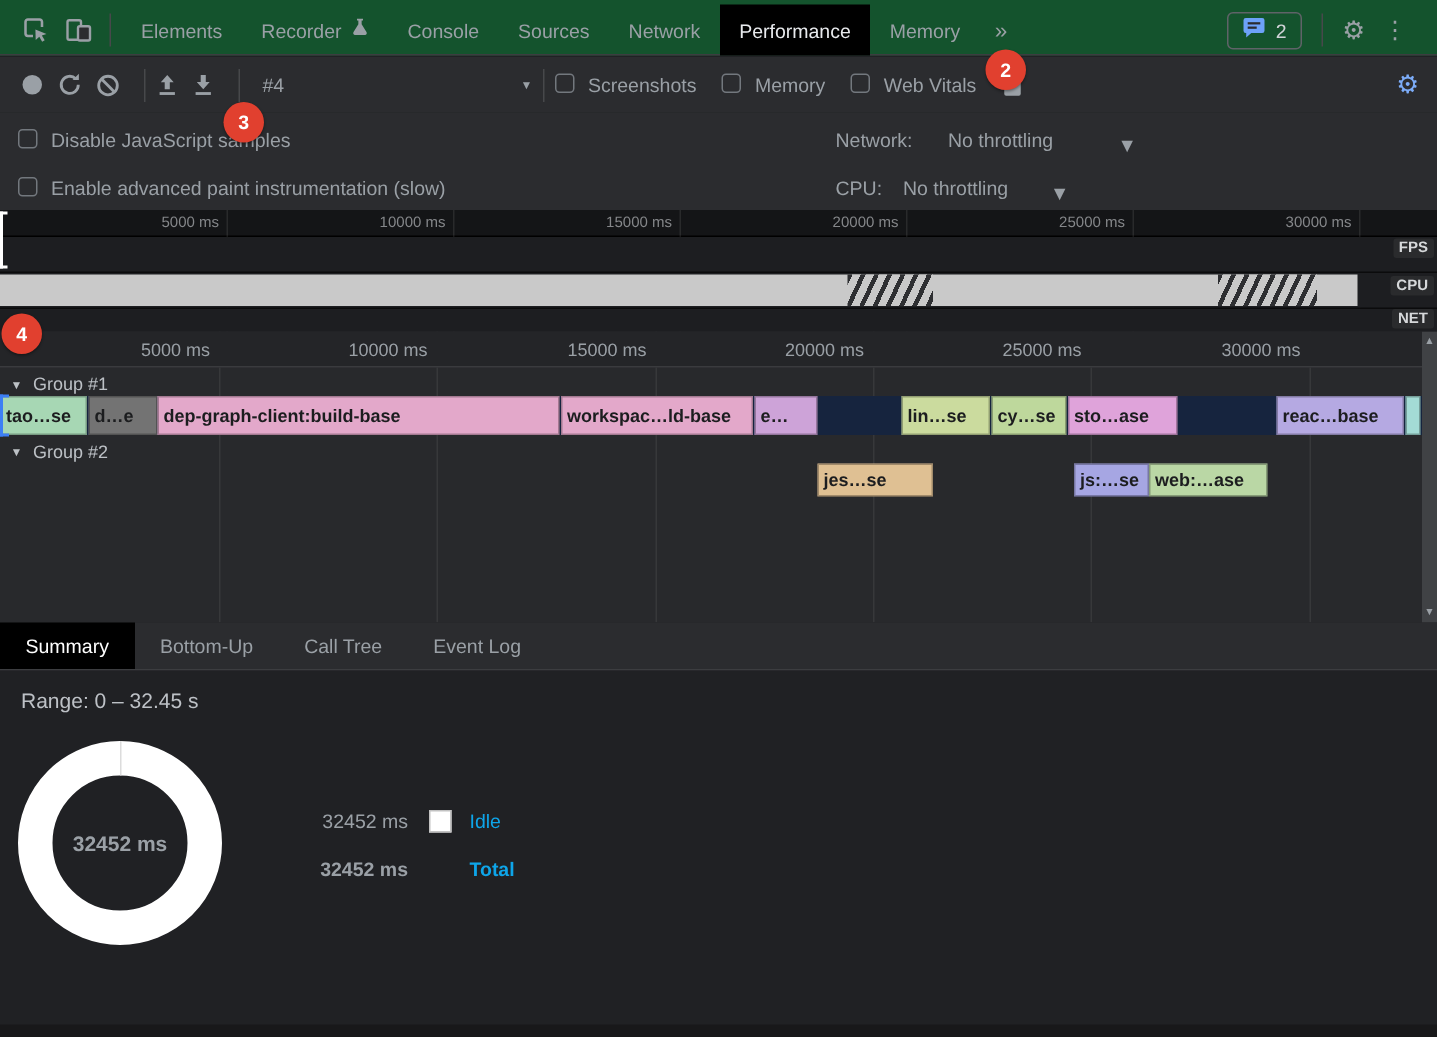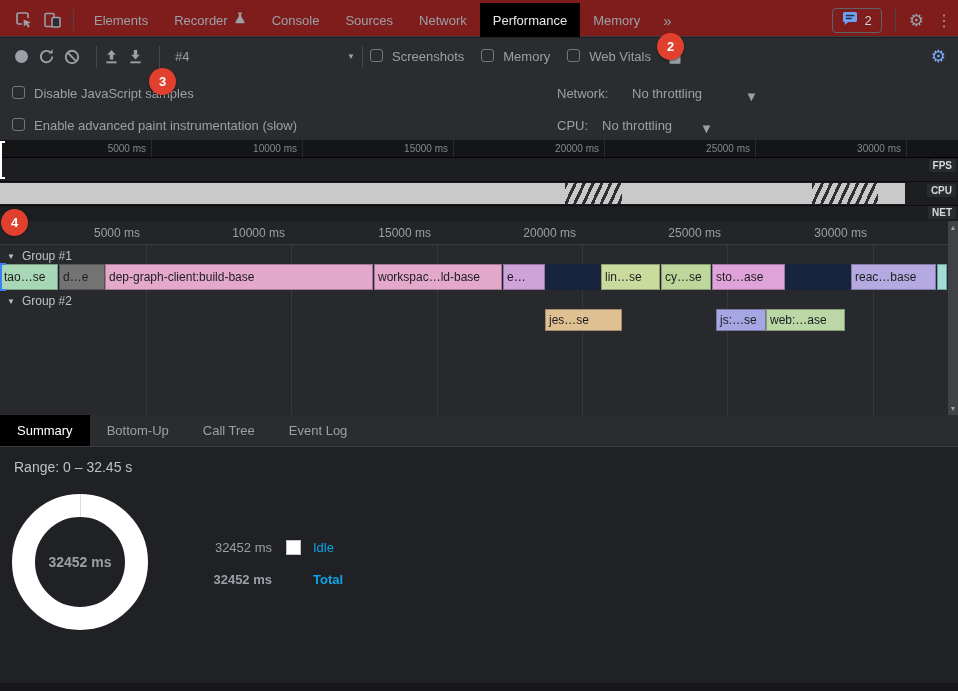--- a/index.html
+++ b/index.html
@@ -1,22 +1,22 @@
 <!DOCTYPE html>
 <html><head>
 <meta charset="utf-8">
 <style>
   * { margin:0; padding:0; box-sizing:border-box; }
   html,body { background:#111; }
   .page { position:relative; width:958px; height:691px; background:#202124;
           font-family:"Liberation Sans",sans-serif; overflow:hidden; }
 
   
-  .tabbar { position:absolute; left:0; top:0; width:958px; height:37px; background:#7f1d1d;
-            border-bottom:1px solid #3c3d40; display:flex; align-items:center; padding:4px 0 0 10px; }
+  .tabbar { position:absolute; left:0; top:0; width:958px; height:37px; background:#14532d;
+            border-bottom:1px solid #3c3d40; display:flex; align-items:center; padding:4px 14px 0 10px; }
   .ticon { width:28px; height:28px; display:flex; align-items:center; justify-content:center; }
   .vsep { width:1px; height:22px; background:#47484b; margin:0 7px; }
   .tab { height:34px; display:flex; align-items:center; gap:6px; padding:0 13px; color:#9aa0a6; font-size:13px; white-space:nowrap; }
   .tab.active { background:#000; color:#e8eaed; }
   .more-tabs { color:#9aa0a6; font-size:15px; padding:0 10px; }
   .tab-right { margin-left:auto; display:flex; align-items:center; gap:6px; }
   .chat-btn { display:flex; align-items:center; gap:7px; border:1px solid #5f6368; border-radius:4px;
               height:25px; padding:0 9px; color:#d0d3d7; font-size:13px; }
   .glyph { color:#9aa0a6; font-size:17px; line-height:1; }
   .glyph.blue { color:#7cacf8; }
@@ -57,21 +57,21 @@
 
   
   .timeline { position:absolute; top:221px; left:0; width:958px; height:194px; background:#28292c; overflow:hidden; }
   .tl-line { position:absolute; top:0; width:1px; height:194px; background:rgba(255,255,255,0.07); }
   .tl-ruler { position:absolute; top:0; left:0; width:948px; height:24px; background:#242528; border-bottom:1px solid #3a3b3e; }
   .tl-tick { position:absolute; top:5px; font-size:12px; color:#9aa0a6; transform:translateX(-100%); padding-right:6px; white-space:nowrap; }
   .group-h { position:absolute; left:7px; height:16px; display:flex; align-items:center; gap:7px; color:#bdc1c6; font-size:12px; z-index:4; }
   .g1h { top:27px; } .g2h { top:72px; }
   .tri { font-size:8px; color:#bdc1c6; }
   .navy { position:absolute; top:43px; left:0; width:948px; height:26px; background:#16243e; }
-  .bars { position:absolute; left:0; width:948px; z-index:3; }
+  .bars { position:absolute; left:0; width:948px; z-index:3;font-weight:bold; }
   .bars.g1 { top:43px; height:26px; }
   .bars.g2 { top:88px; height:22px; }
   .tl-bar { position:absolute; top:0; height:100%; font-size:12px; color:#1c1d1f; padding:0 4px;
             overflow:hidden; white-space:nowrap; box-shadow:inset 0 0 0 1px rgba(0,0,0,0.28); }
   .bars.g1 .tl-bar { line-height:26px; } .bars.g2 .tl-bar { line-height:22px; }
   .bracket { position:absolute; left:0; top:42px; width:6px; height:28px; border:2px solid #3d7ff5; border-right:none; z-index:5; }
   .scrollbar { position:absolute; right:0; top:0; width:10px; height:194px; background:#404245;
                display:flex; flex-direction:column; justify-content:space-between; align-items:center;
                padding:3px 0; font-size:7px; color:#9aa0a6; z-index:6; }
 

